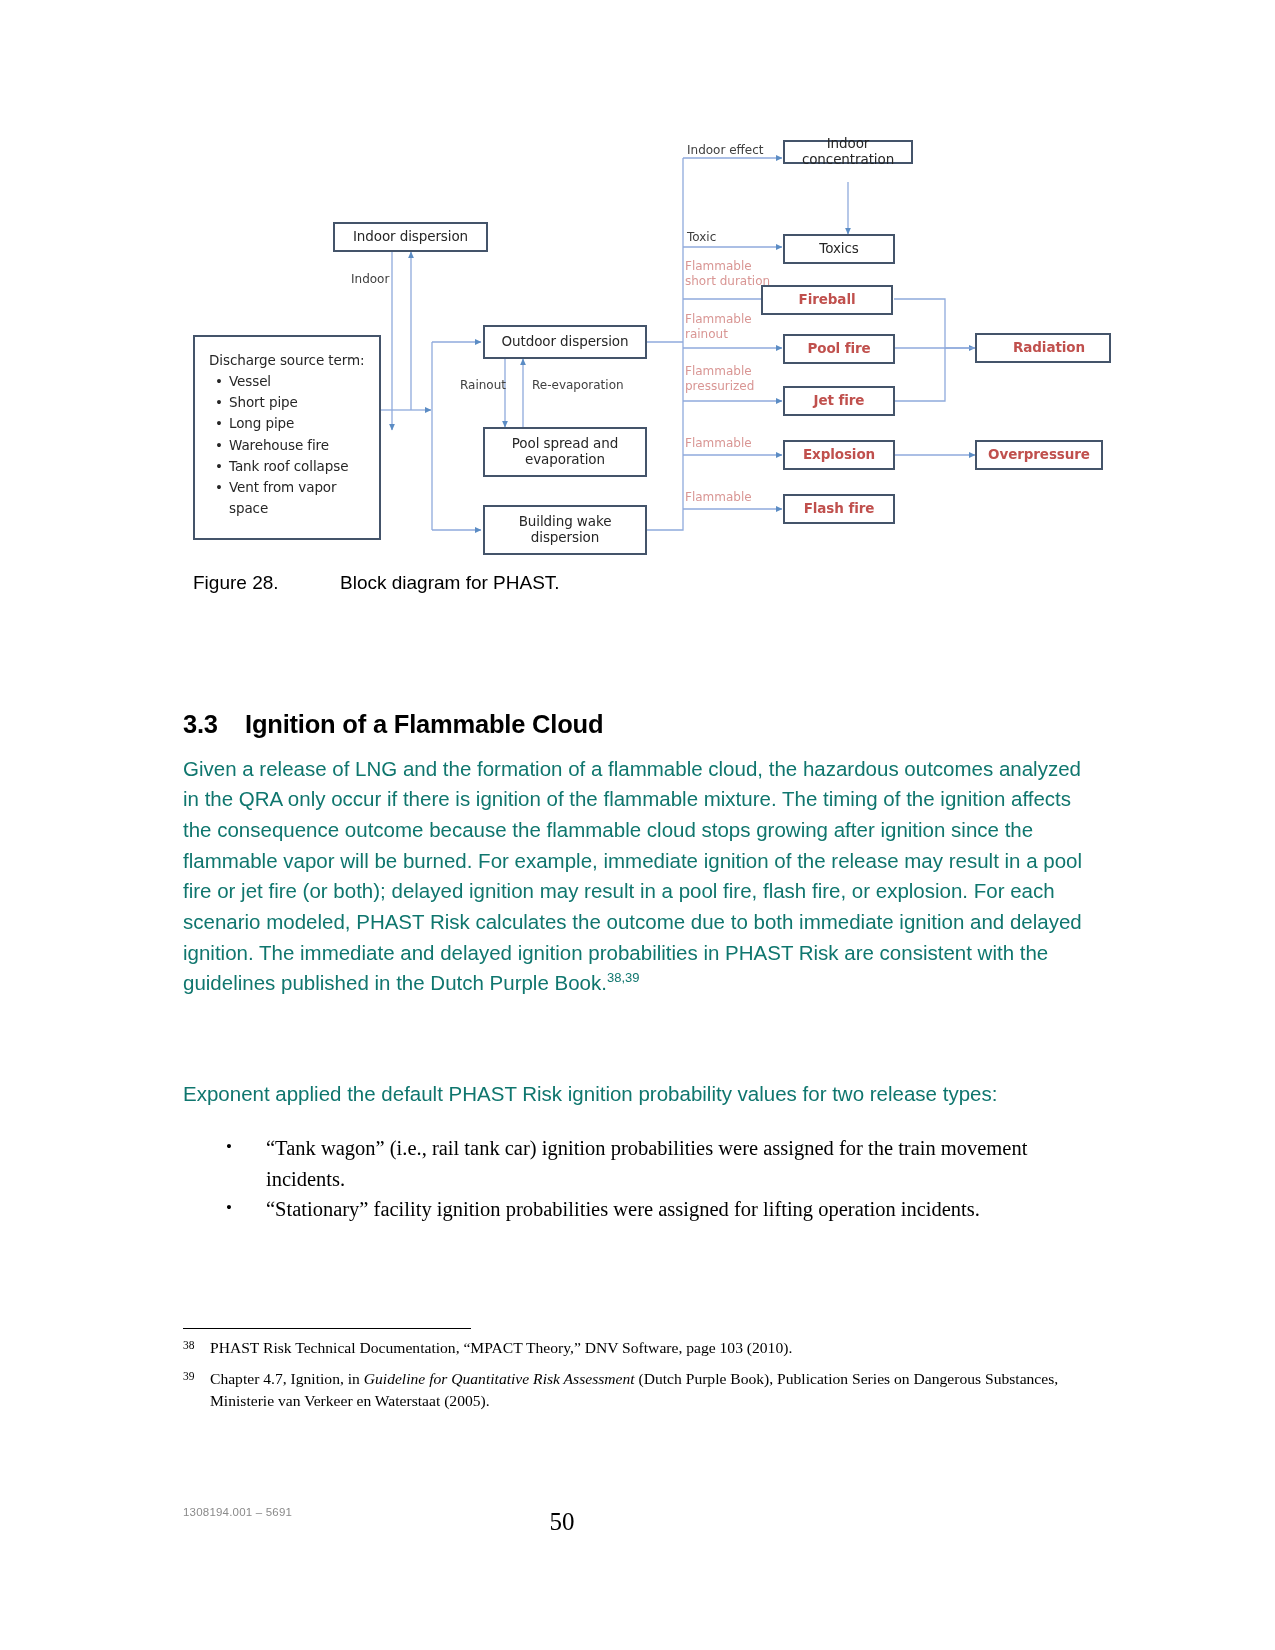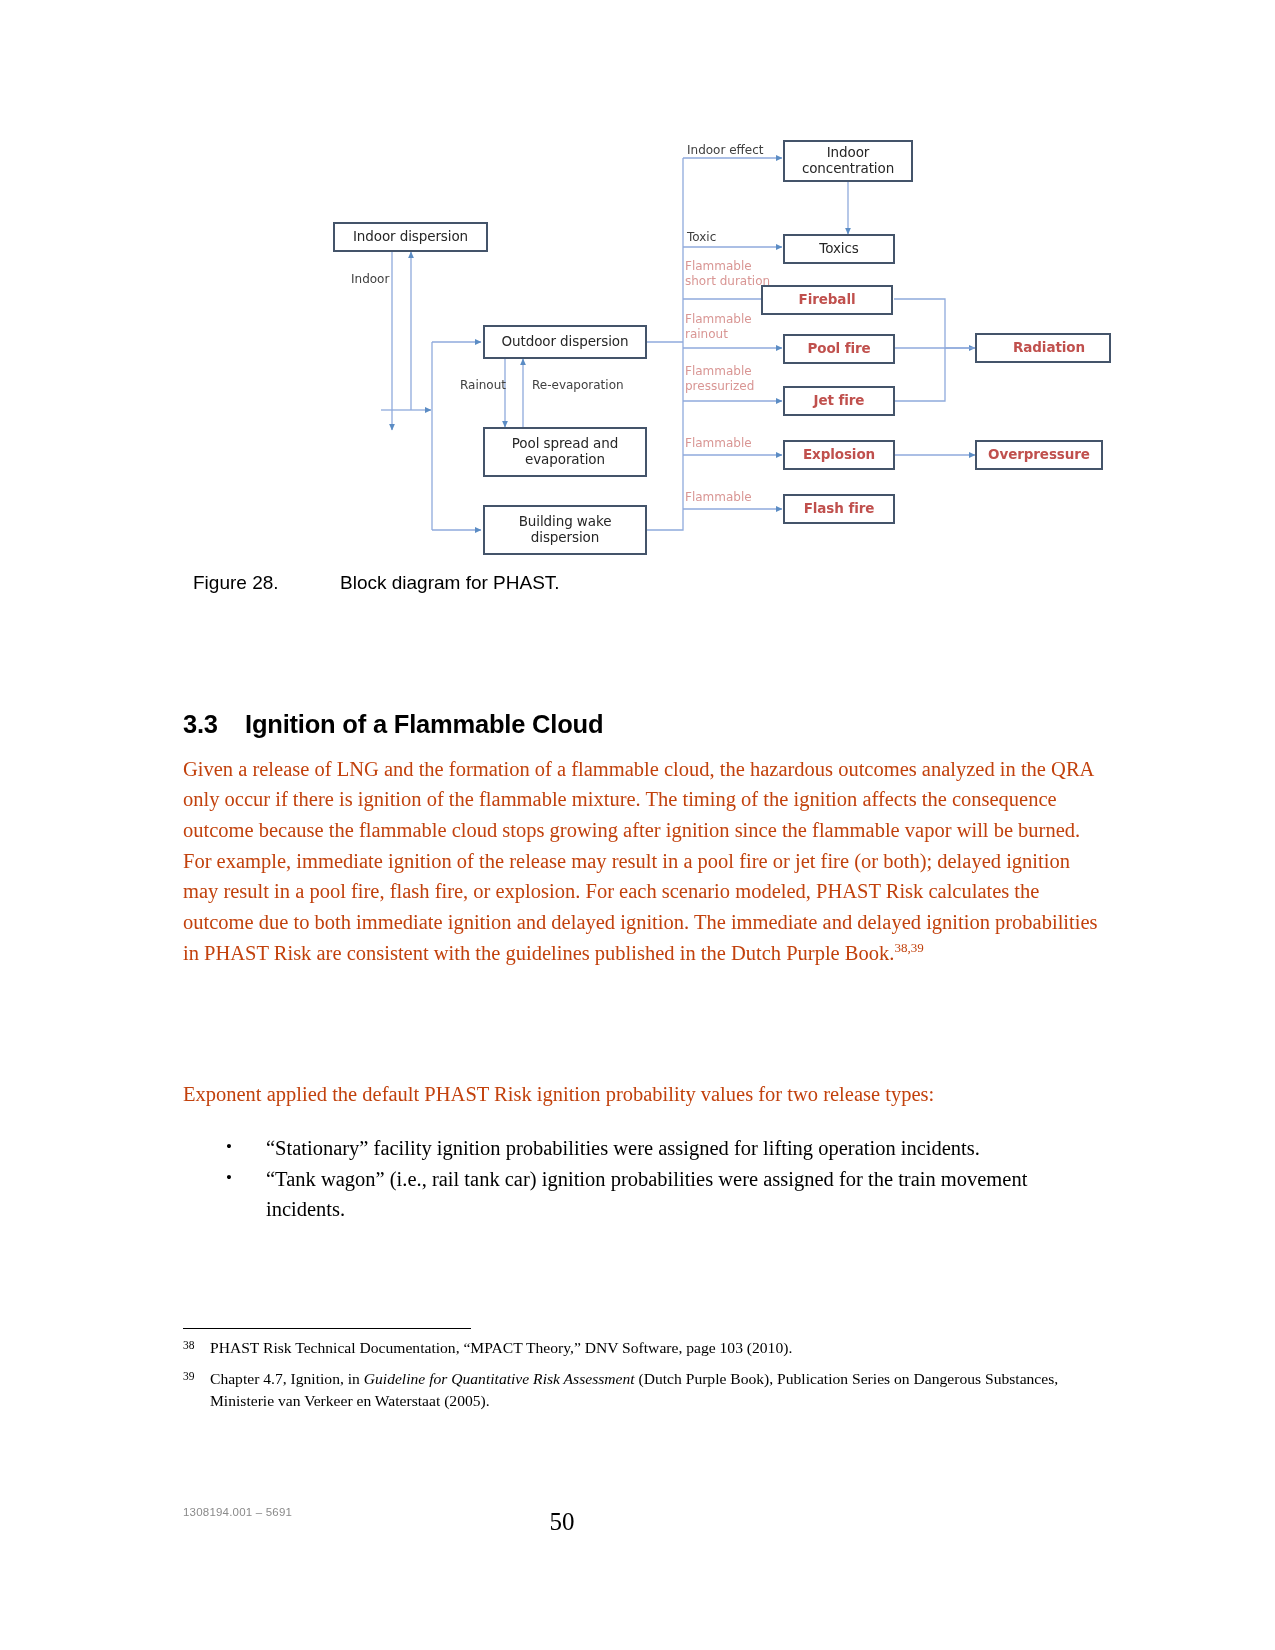--- a/index.html
+++ b/index.html
@@ -91,24 +91,24 @@
     color: #000;
     letter-spacing: -0.2px;
   }
   #section-heading .sec-num { display: inline-block; width: 62px; margin-top: 19px; }
 
   
   .body-col {
     position: absolute;
     left: 183px;
     width: 915px;
-    font-family: Liberation Serif, serif;
+    font-family: Liberation Sans, sans-serif;
     font-size: 20.5px;
     line-height: 30.7px;
-    color: #c2410c;
+    color: #0f766e;
     text-align: left;
   }
   #para-1 { top: 733px; }
   #para-2 { top: 1058px; }
   sup.fn { font-size: 13px; vertical-align: super; line-height: 0; }
 
   #bullet-list {
     position: absolute;
     left: 226px;
     top: 1133px;
@@ -236,30 +236,43 @@
       <path d="M663,52 L663,104" marker-end="url(#ah)"></path>
 
       <path d="M709,169 L760,169 L760,271 L709,271"></path>
       <path d="M709,218 L790,218" marker-end="url(#ah)"></path>
       <path d="M760,218 L790,218"></path>
 
       <path d="M709,325 L790,325" marker-end="url(#ah)"></path>
     </g>
   </svg>
 
+  <div class="node src" style="left:8px; top:205px; width:188px; height:205px;">
+    <div>
+      <span class="src-title">Discharge source term:</span>
+      <ul class="src-list">
+        <li>Vessel</li>
+        <li>Short pipe</li>
+        <li>Long pipe</li>
+        <li>Warehouse fire</li>
+        <li>Tank roof collapse</li>
+        <li>Vent from vapor space</li>
+      </ul>
+    </div>
+  </div>
 
   <div class="node" style="left:148px; top:92px; width:155px; height:30px;">Indoor dispersion</div>
 
   <div class="node" style="left:298px; top:195px; width:164px; height:34px;">Outdoor dispersion</div>
 
   <div class="node" style="left:298px; top:297px; width:164px; height:50px;">Pool spread and evaporation</div>
 
   <div class="node" style="left:298px; top:375px; width:164px; height:50px;">Building wake dispersion</div>
 
-  <div class="node" style="left:598px; top:10px; width:130px; height:42px;">Indoor concentration</div>
+  <div class="node" style="left:598px; top:10px; width:130px; height:24px;">Indoor concentration</div>
 
   <div class="node" style="left:598px; top:104px; width:112px; height:30px;">Toxics</div>
 
   <div class="node red" style="left:576px; top:155px; width:132px; height:30px;">Fireball</div>
 
   <div class="node red" style="left:598px; top:204px; width:112px; height:30px;">Pool fire</div>
 
   <div class="node red" style="left:598px; top:256px; width:112px; height:30px;">Jet fire</div>
 
   <div class="node red" style="left:598px; top:310px; width:112px; height:30px;">Explosion</div>
@@ -298,22 +311,22 @@
 
 <h2 id="section-heading">
   <span class="sec-num">3.3</span><span>Ignition of a Flammable Cloud</span>
 </h2>
 
 <p class="body-col" id="para-1"><span>Given a release of LNG and the formation of a flammable cloud, the hazardous outcomes analyzed in the QRA only occur if there is ignition of the flammable mixture. The timing of the ignition affects the consequence outcome because the flammable cloud stops growing after ignition since the flammable vapor will be burned. For example, immediate ignition of the release may result in a pool fire or jet fire (or both); delayed ignition may result in a pool fire, flash fire, or explosion. For each scenario modeled, PHAST Risk calculates the outcome due to both immediate ignition and delayed ignition. The immediate and delayed ignition probabilities in PHAST Risk are consistent with the guidelines published in the Dutch Purple Book.</span><sup class="fn">38,39</sup></p>
 
 <p class="body-col" id="para-2">Exponent applied the default PHAST Risk ignition probability values for two release types:</p>
 
 <ul id="bullet-list">
+  <li>“Tank wagon” (i.e., rail tank car) ignition probabilities were assigned for the train movement incidents.</li>
   <li>“Stationary” facility ignition probabilities were assigned for lifting operation incidents.</li>
-  <li>“Tank wagon” (i.e., rail tank car) ignition probabilities were assigned for the train movement incidents.</li>
 </ul>
 
 <div id="footnote-rule"></div>
 <div id="footnotes">
   <div class="footnote">
     <span class="fn-mark">38</span><span>PHAST Risk Technical Documentation, “MPACT Theory,” DNV Software, page 103 (2010).</span>
   </div>
   <div class="footnote">
     <span class="fn-mark">39</span><span>Chapter 4.7, Ignition, in </span><i>Guideline for Quantitative Risk Assessment</i><span> (Dutch Purple Book), Publication Series on Dangerous Substances, Ministerie van Verkeer en Waterstaat (2005).</span>
   </div>

